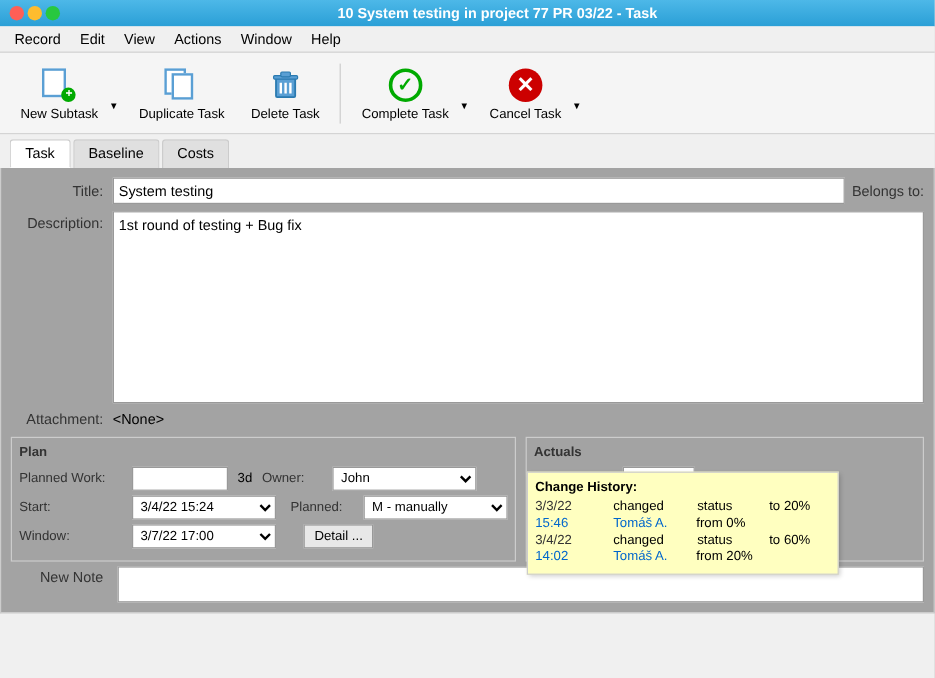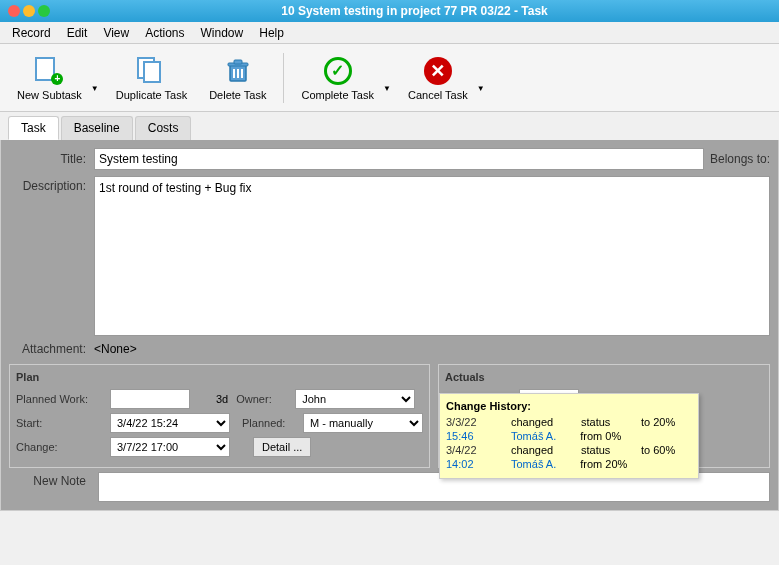--- a/index.html
+++ b/index.html
@@ -466,21 +466,21 @@
   </div>
 
   <div class="plan-actuals">
 
     <div class="plan-section">
       <div class="section-title">Plan</div>
 
       <div class="plan-row">
         <span class="plan-label">Planned Work:</span>
         <input class="plan-input plan-input-wide" type="text" style="">
-        <span style="font-size:11px;padding:0 4px;margin-left:18px;">3d</span>
+        <span style="font-size:11px;padding:0 4px;">3d</span>
         <span class="plan-label" style="width:55px;">Owner:</span>
         <select class="plan-select plan-select-wide">
           <option>John</option>
           <option>Jane</option>
           <option>Bob</option>
         </select>
         <span style="font-size:9px;padding-left:2px;"></span>
       </div>
 
       <div class="plan-row">
@@ -489,21 +489,21 @@
           <option>3/4/22 15:24</option>
         </select>
         <span class="plan-label" style="width:65px;padding-left:8px;">Planned:</span>
         <select class="plan-select plan-select-wide">
           <option>M - manually</option>
           <option>A - automatic</option>
         </select>
       </div>
 
       <div class="plan-row">
-        <span class="plan-label">Change:</span>
+        <span class="plan-label">Window:</span>
         <select class="plan-select" style="width:120px;">
           <option>3/7/22 17:00</option>
         </select>
         <button class="detail-btn" style="margin-left:19px;">Detail ...</button>
       </div>
     </div>
 
     <div class="actuals-section" style="position:relative;">
       <div class="section-title">Actuals</div>
 

